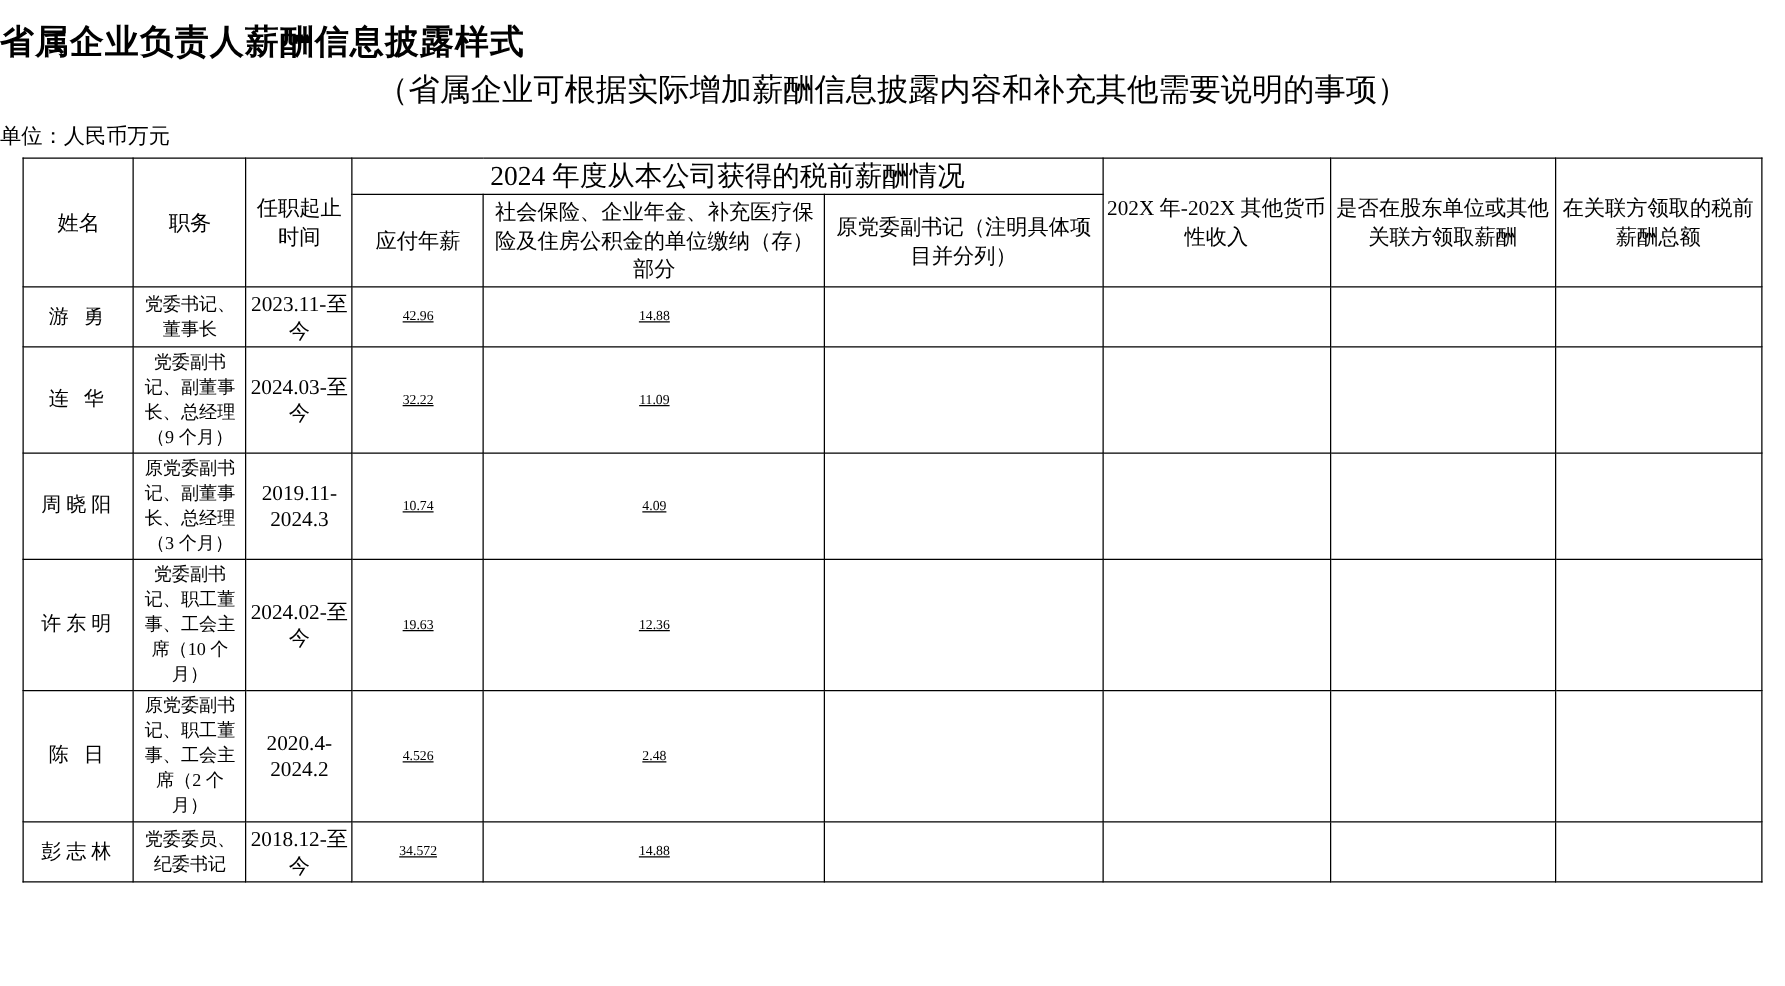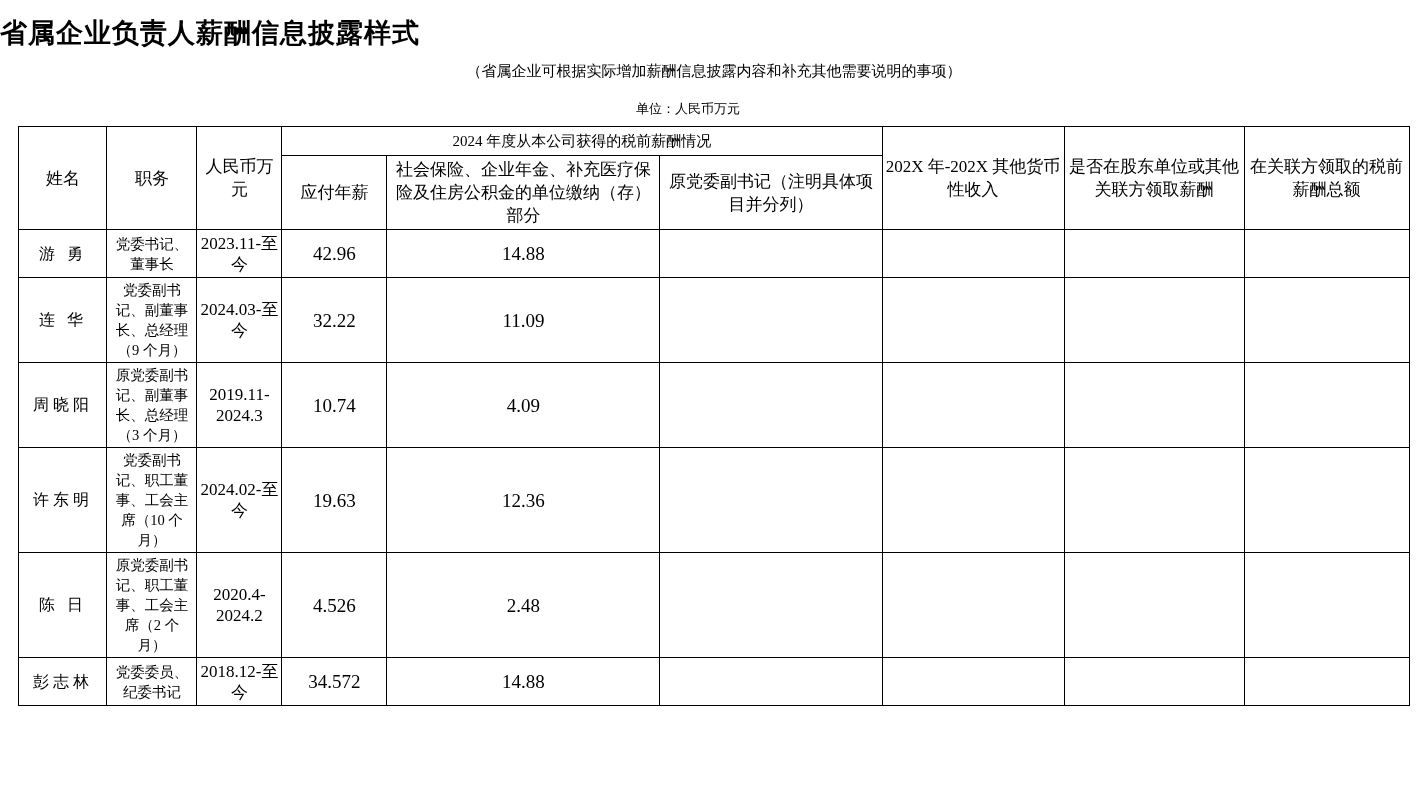--- a/index.html
+++ b/index.html
@@ -23,28 +23,27 @@
   .title {
     text-align: left;
     font-size: 27px;
     font-weight: bold;
     letter-spacing: 1px;
     margin: 16px 0 0 0;
     line-height: 34px;
   }
   .subtitle {
     text-align: center;
-    font-size: 15px;
+    font-size: 25px;
     margin: 10px 0 0 0;
     line-height: 26px;
-    font-family: Liberation Mono, monospace;
   }
   .unit {
-    text-align: center;
-    font-size: 13px;
+    text-align: left;
+    font-size: 17px;
     margin: 12px 52px 6px 0;
     line-height: 22px;
   }
   table.sheet {
     border-collapse: collapse;
     table-layout: fixed;
     margin: 0 auto;
     width: 1390px;
     background: #fff;
   }
@@ -54,39 +53,40 @@
     vertical-align: middle;
     font-weight: normal;
     padding: 2px 3px;
     box-sizing: border-box;
   }
   .hdr {
     font-size: 17px;
     line-height: 23px;
   }
   .hdr-group {
-    font-size: 15px;
+    font-size: 22px;
     line-height: 24px;
   }
   .name-cell {
     font-size: 16px;
     line-height: 22px;
     letter-spacing: 4px;
   }
   .post-cell {
     font-size: 14.5px;
     line-height: 20px;
   }
   .date-cell {
     font-size: 17px;
     line-height: 21px;
   }
   .num-cell {
-    font-size: 19px;
+    font-size: 11px;
     line-height: 21px;
+    text-decoration: underline;
   }
   .empty-cell {
     font-size: 15px;
   }
   
   col.c-name { width: 88px; }
   col.c-post { width: 90px; }
   col.c-date { width: 85px; }
   col.c-salary { width: 105px; }
   col.c-insurance { width: 273px; }
@@ -119,21 +119,21 @@
       <col class="c-insurance">
       <col class="c-other">
       <col class="c-incentive">
       <col class="c-shareholder">
       <col class="c-total">
     </colgroup>
     <thead>
       <tr>
         <th class="hdr" rowspan="2">姓名</th>
         <th class="hdr" rowspan="2">职务</th>
-        <th class="hdr" rowspan="2">人民币万元</th>
+        <th class="hdr" rowspan="2">任职起止时间</th>
         <th class="hdr-group" colspan="3">2024 年度从本公司获得的税前薪酬情况</th>
         <th class="hdr" rowspan="2">202X 年-202X 其他货币性收入</th>
         <th class="hdr" rowspan="2">是否在股东单位或其他关联方领取薪酬</th>
         <th class="hdr" rowspan="2">在关联方领取的税前薪酬总额</th>
       </tr>
       <tr>
         <th class="hdr">应付年薪</th>
         <th class="hdr">社会保险、企业年金、补充医疗保险及住房公积金的单位缴纳（存）部分</th>
         <th class="hdr">原党委副书记（注明具体项目并分列）</th>
       </tr>

